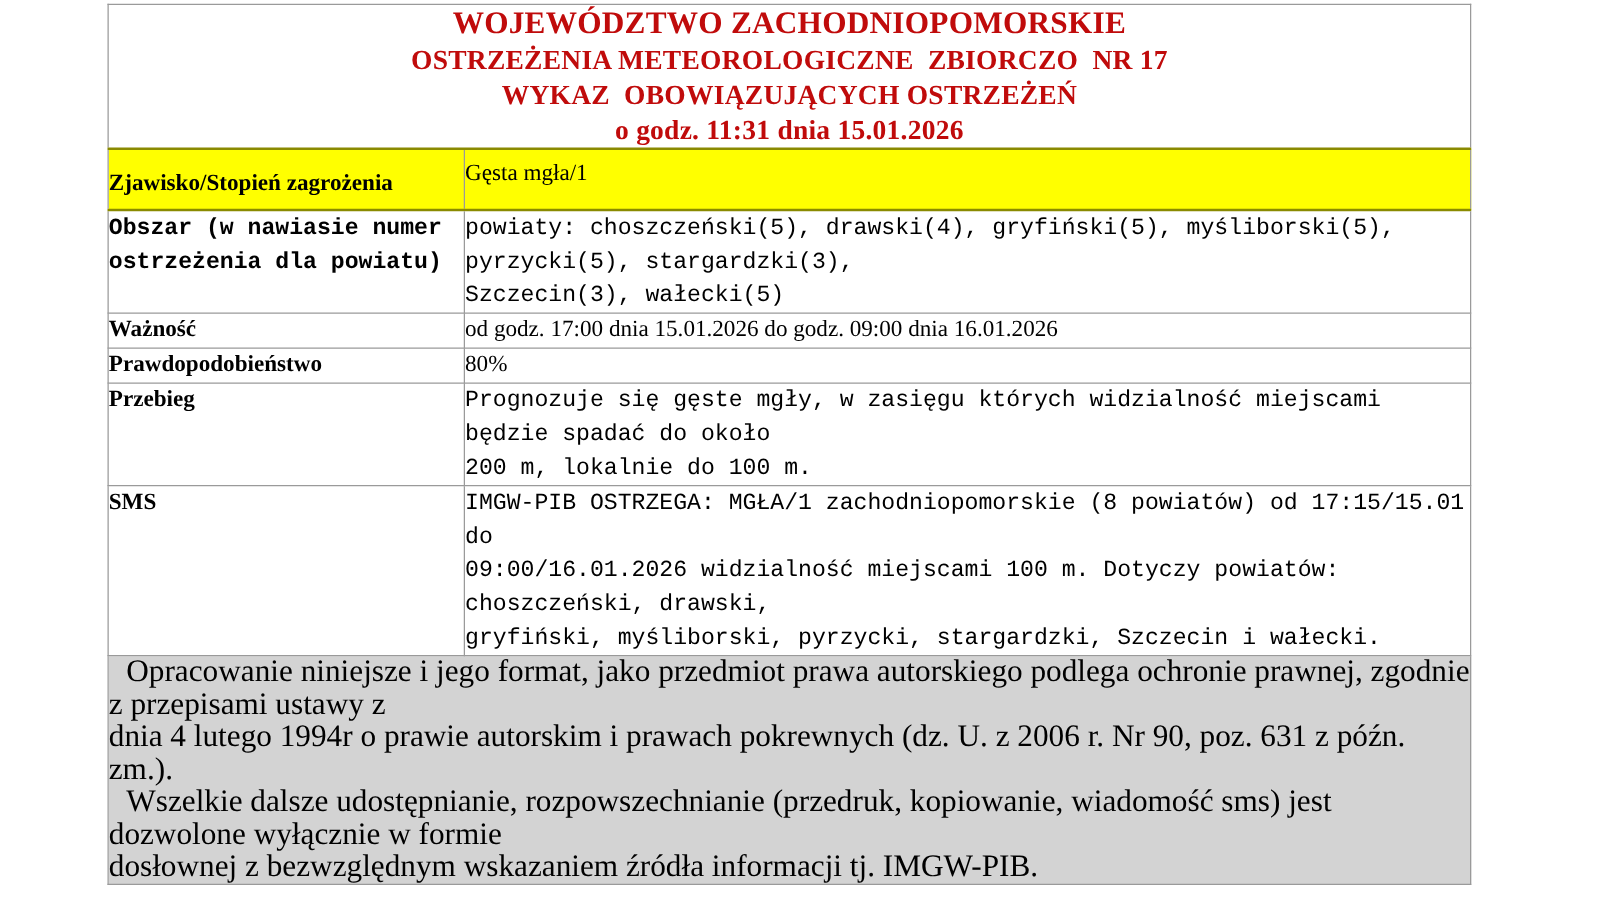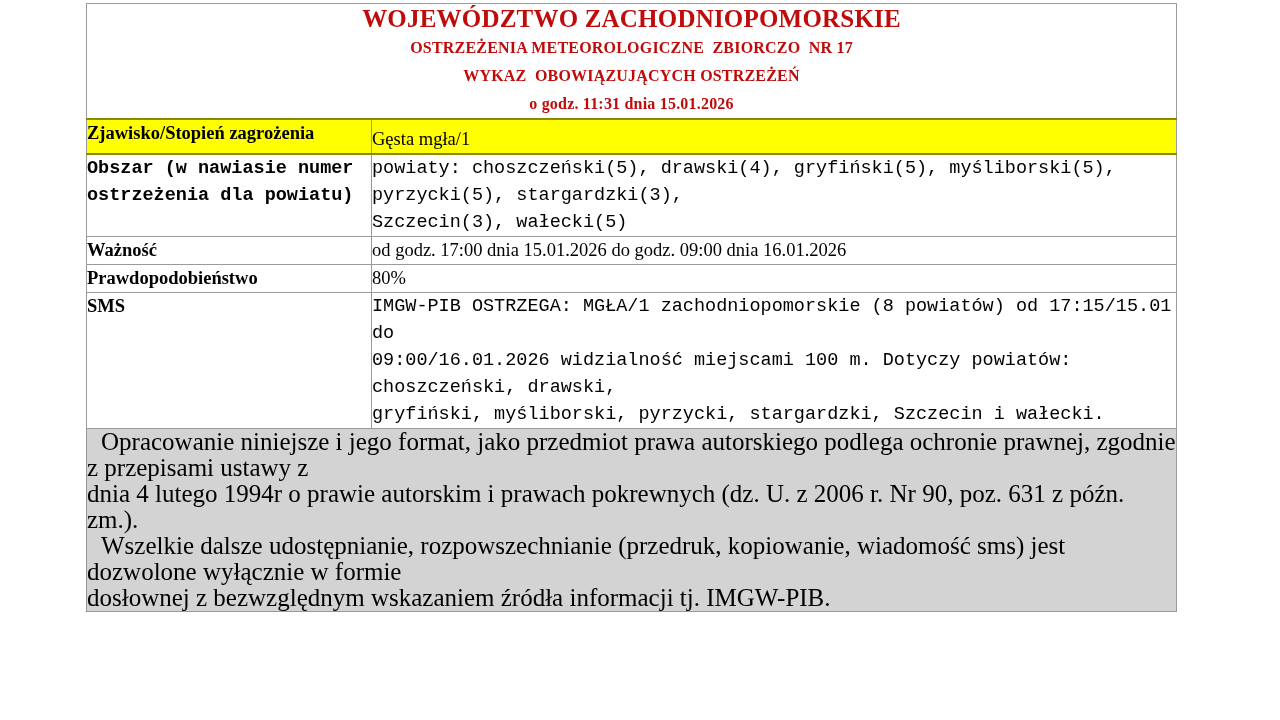--- a/index.html
+++ b/index.html
@@ -47,21 +47,21 @@
   }
   .title-line {
     color: #c00b0b;
     font-weight: bold;
     font-size: 25px;
     line-height: 30px;
     letter-spacing: 0.2px;
     white-space: pre;
   }
   .title-line.sub {
-    font-size: 16px;
+    font-size: 22px;
     line-height: 28px;
   }
 
   
   .label-cell {
     font-weight: bold;
     font-size: 18.5px;
     line-height: 27px;
     padding: 9px 8px 9px 10px;
     color: #000000;
@@ -76,21 +76,21 @@
     margin: 0;
     font-family: Liberation Mono, monospace;
   }
 
   
   tr.phenomenon-row td {
     background: #ffff00;
     border-top: 2px solid #8a8a00;
     border-bottom: 2px solid #8a8a00;
   }
-  tr.phenomenon-row td.label-cell { padding-top: 0; padding-bottom: 6px; }
+  tr.phenomenon-row td.label-cell { padding-top: 14px; padding-bottom: 6px; }
   tr.phenomenon-row td.value-cell { padding-top: 6px; padding-bottom: 0; }
 
   
   .footer-cell {
     background: #d3d3d3 !important;
     font-size: 25px;
     line-height: 26px;
     padding: 7px 12px 8px 12px;
     color: #000000;
     border-top: 1px solid #9a9a9a !important;
@@ -144,20 +144,27 @@
       <tr>
         <td class="label-cell">Ważność</td>
         <td class="value-cell">od godz. 17:00 dnia 15.01.2026 do godz. 09:00 dnia 16.01.2026</td>
       </tr>
 
       <tr>
         <td class="label-cell">Prawdopodobieństwo</td>
         <td class="value-cell">80%</td>
       </tr>
 
+      <tr>
+        <td class="label-cell">Przebieg</td>
+        <td class="value-cell">
+          <p>Prognozuje się gęste mgły, w zasięgu których widzialność   miejscami będzie spadać  do około</p>
+          <p>200 m, lokalnie do 100 m.</p>
+        </td>
+      </tr>
 
       <tr>
         <td class="label-cell">SMS</td>
         <td class="value-cell">
           <p>IMGW-PIB OSTRZEGA: MGŁA/1 zachodniopomorskie (8 powiatów) od 17:15/15.01 do</p>
           <p>09:00/16.01.2026 widzialność   miejscami 100 m. Dotyczy powiatów: choszczeński, drawski,</p>
           <p>gryfiński, myśliborski,  pyrzycki, stargardzki, Szczecin i wałecki.</p>
         </td>
       </tr>
 

